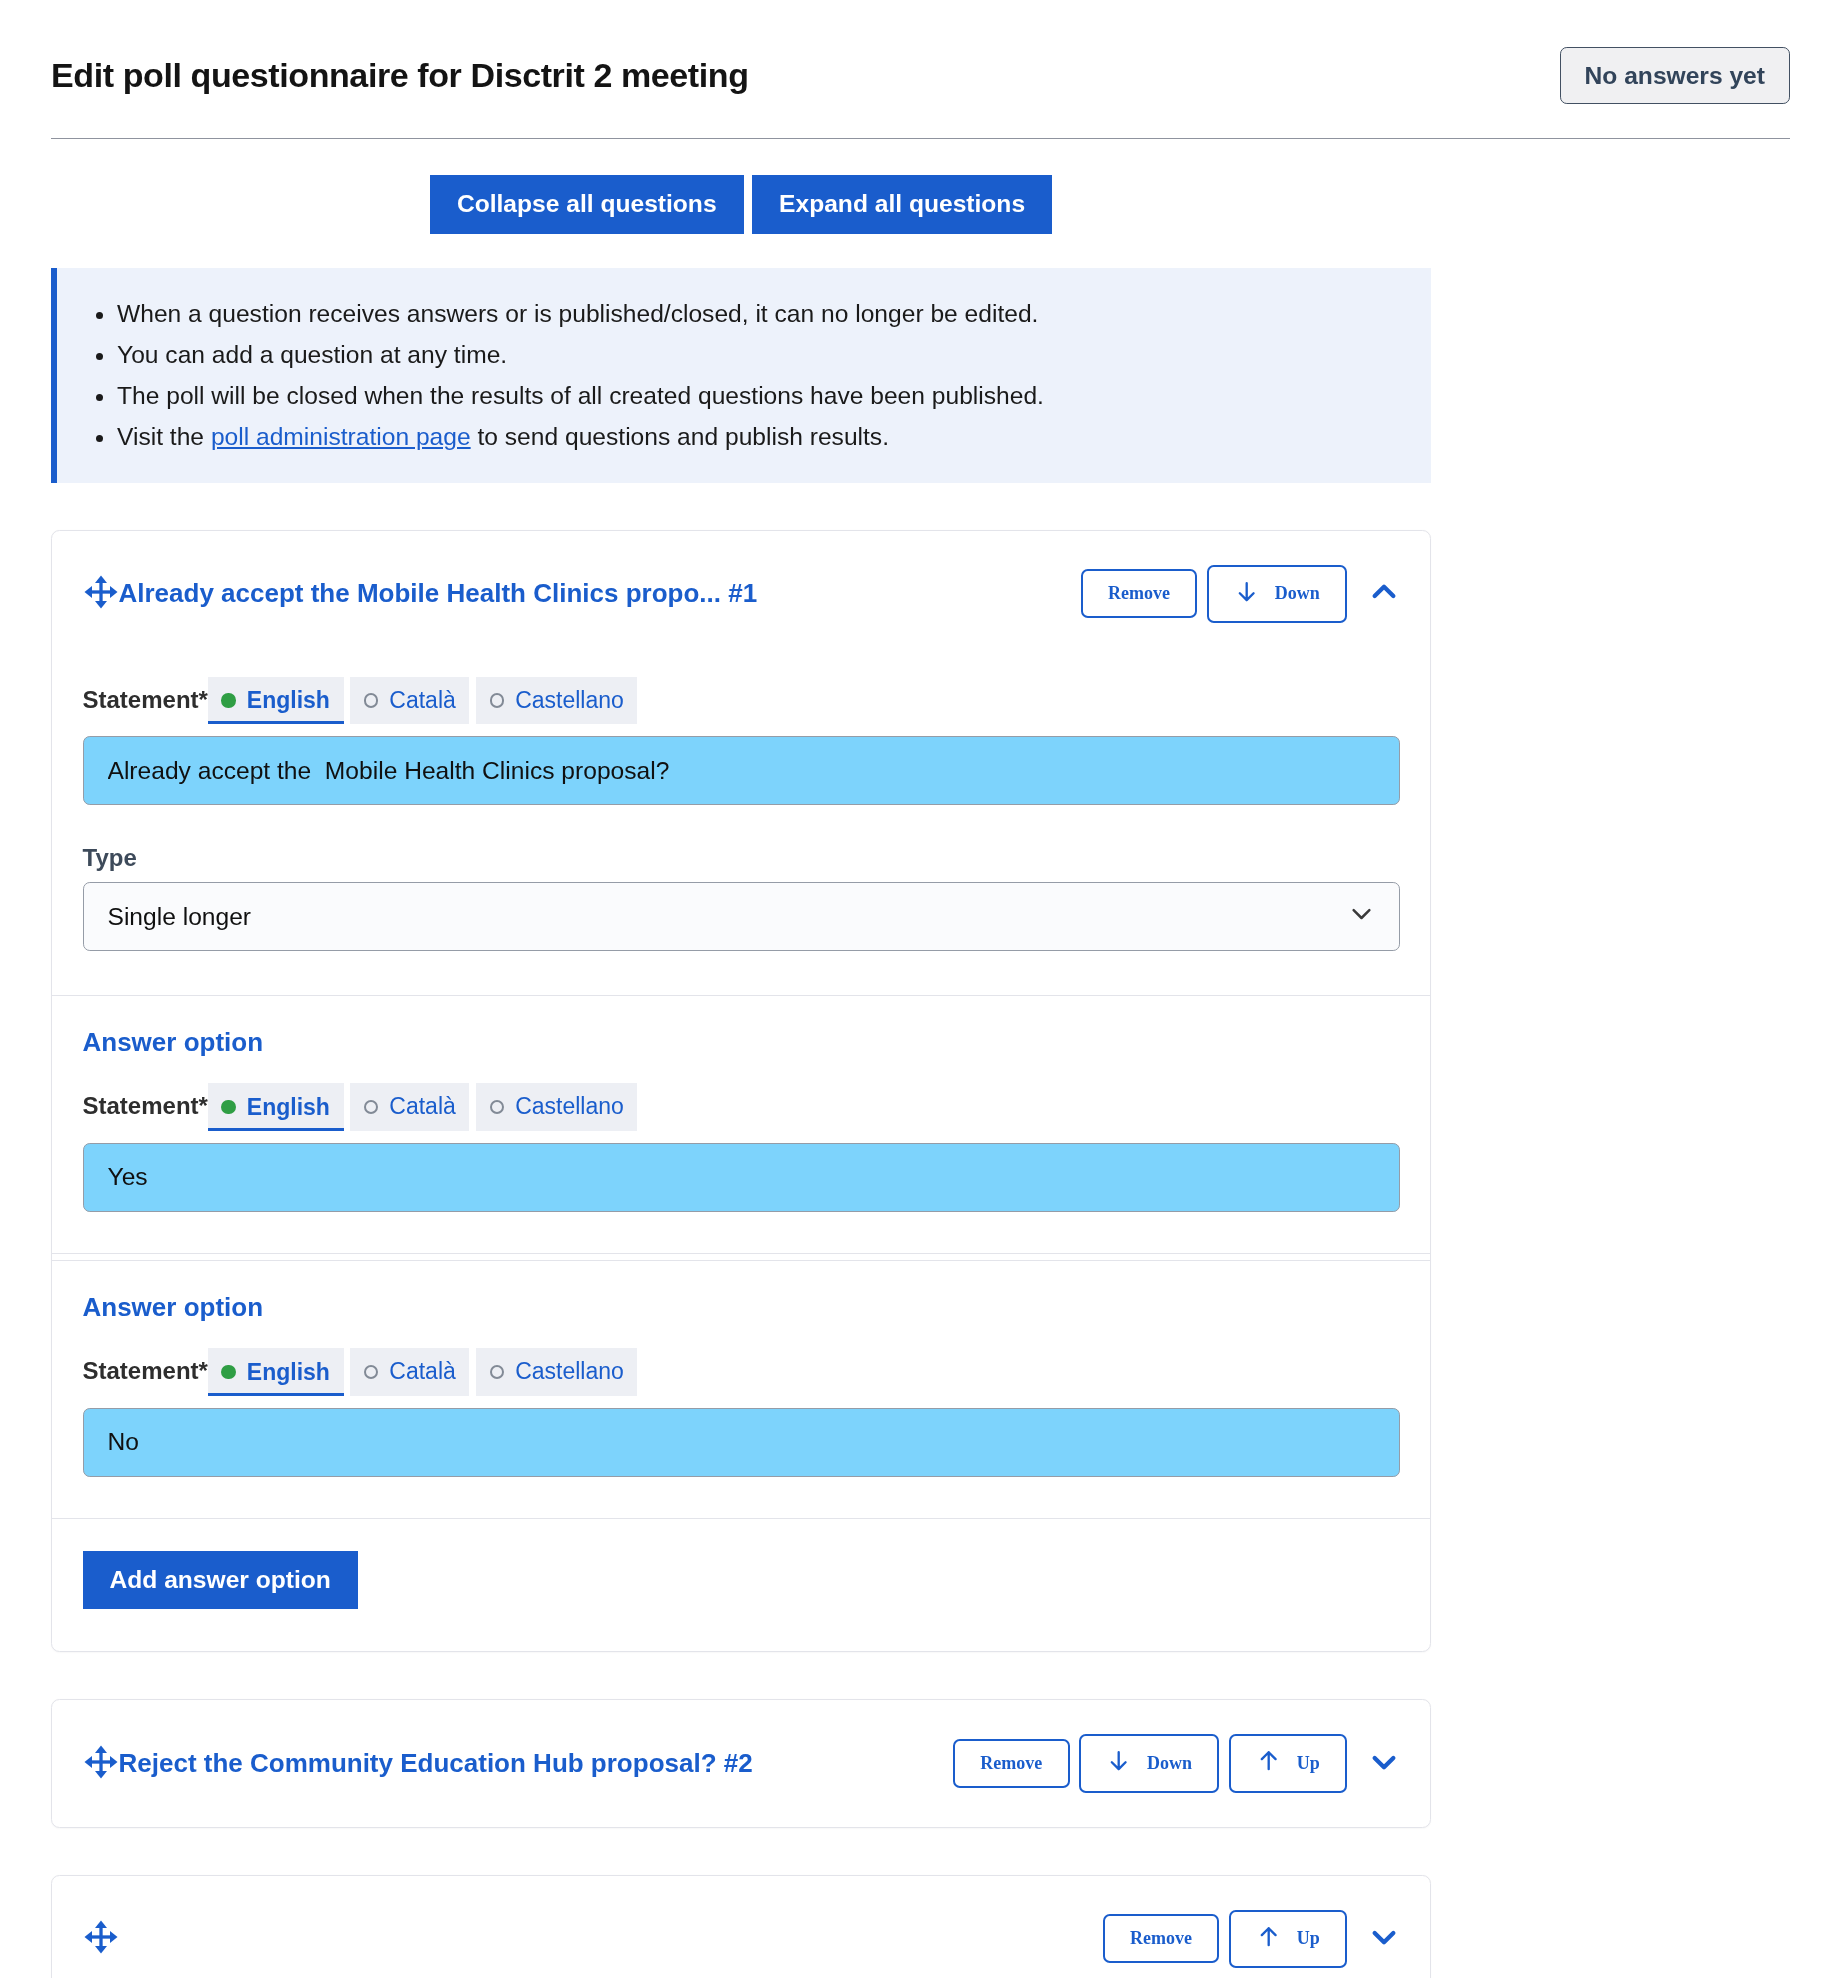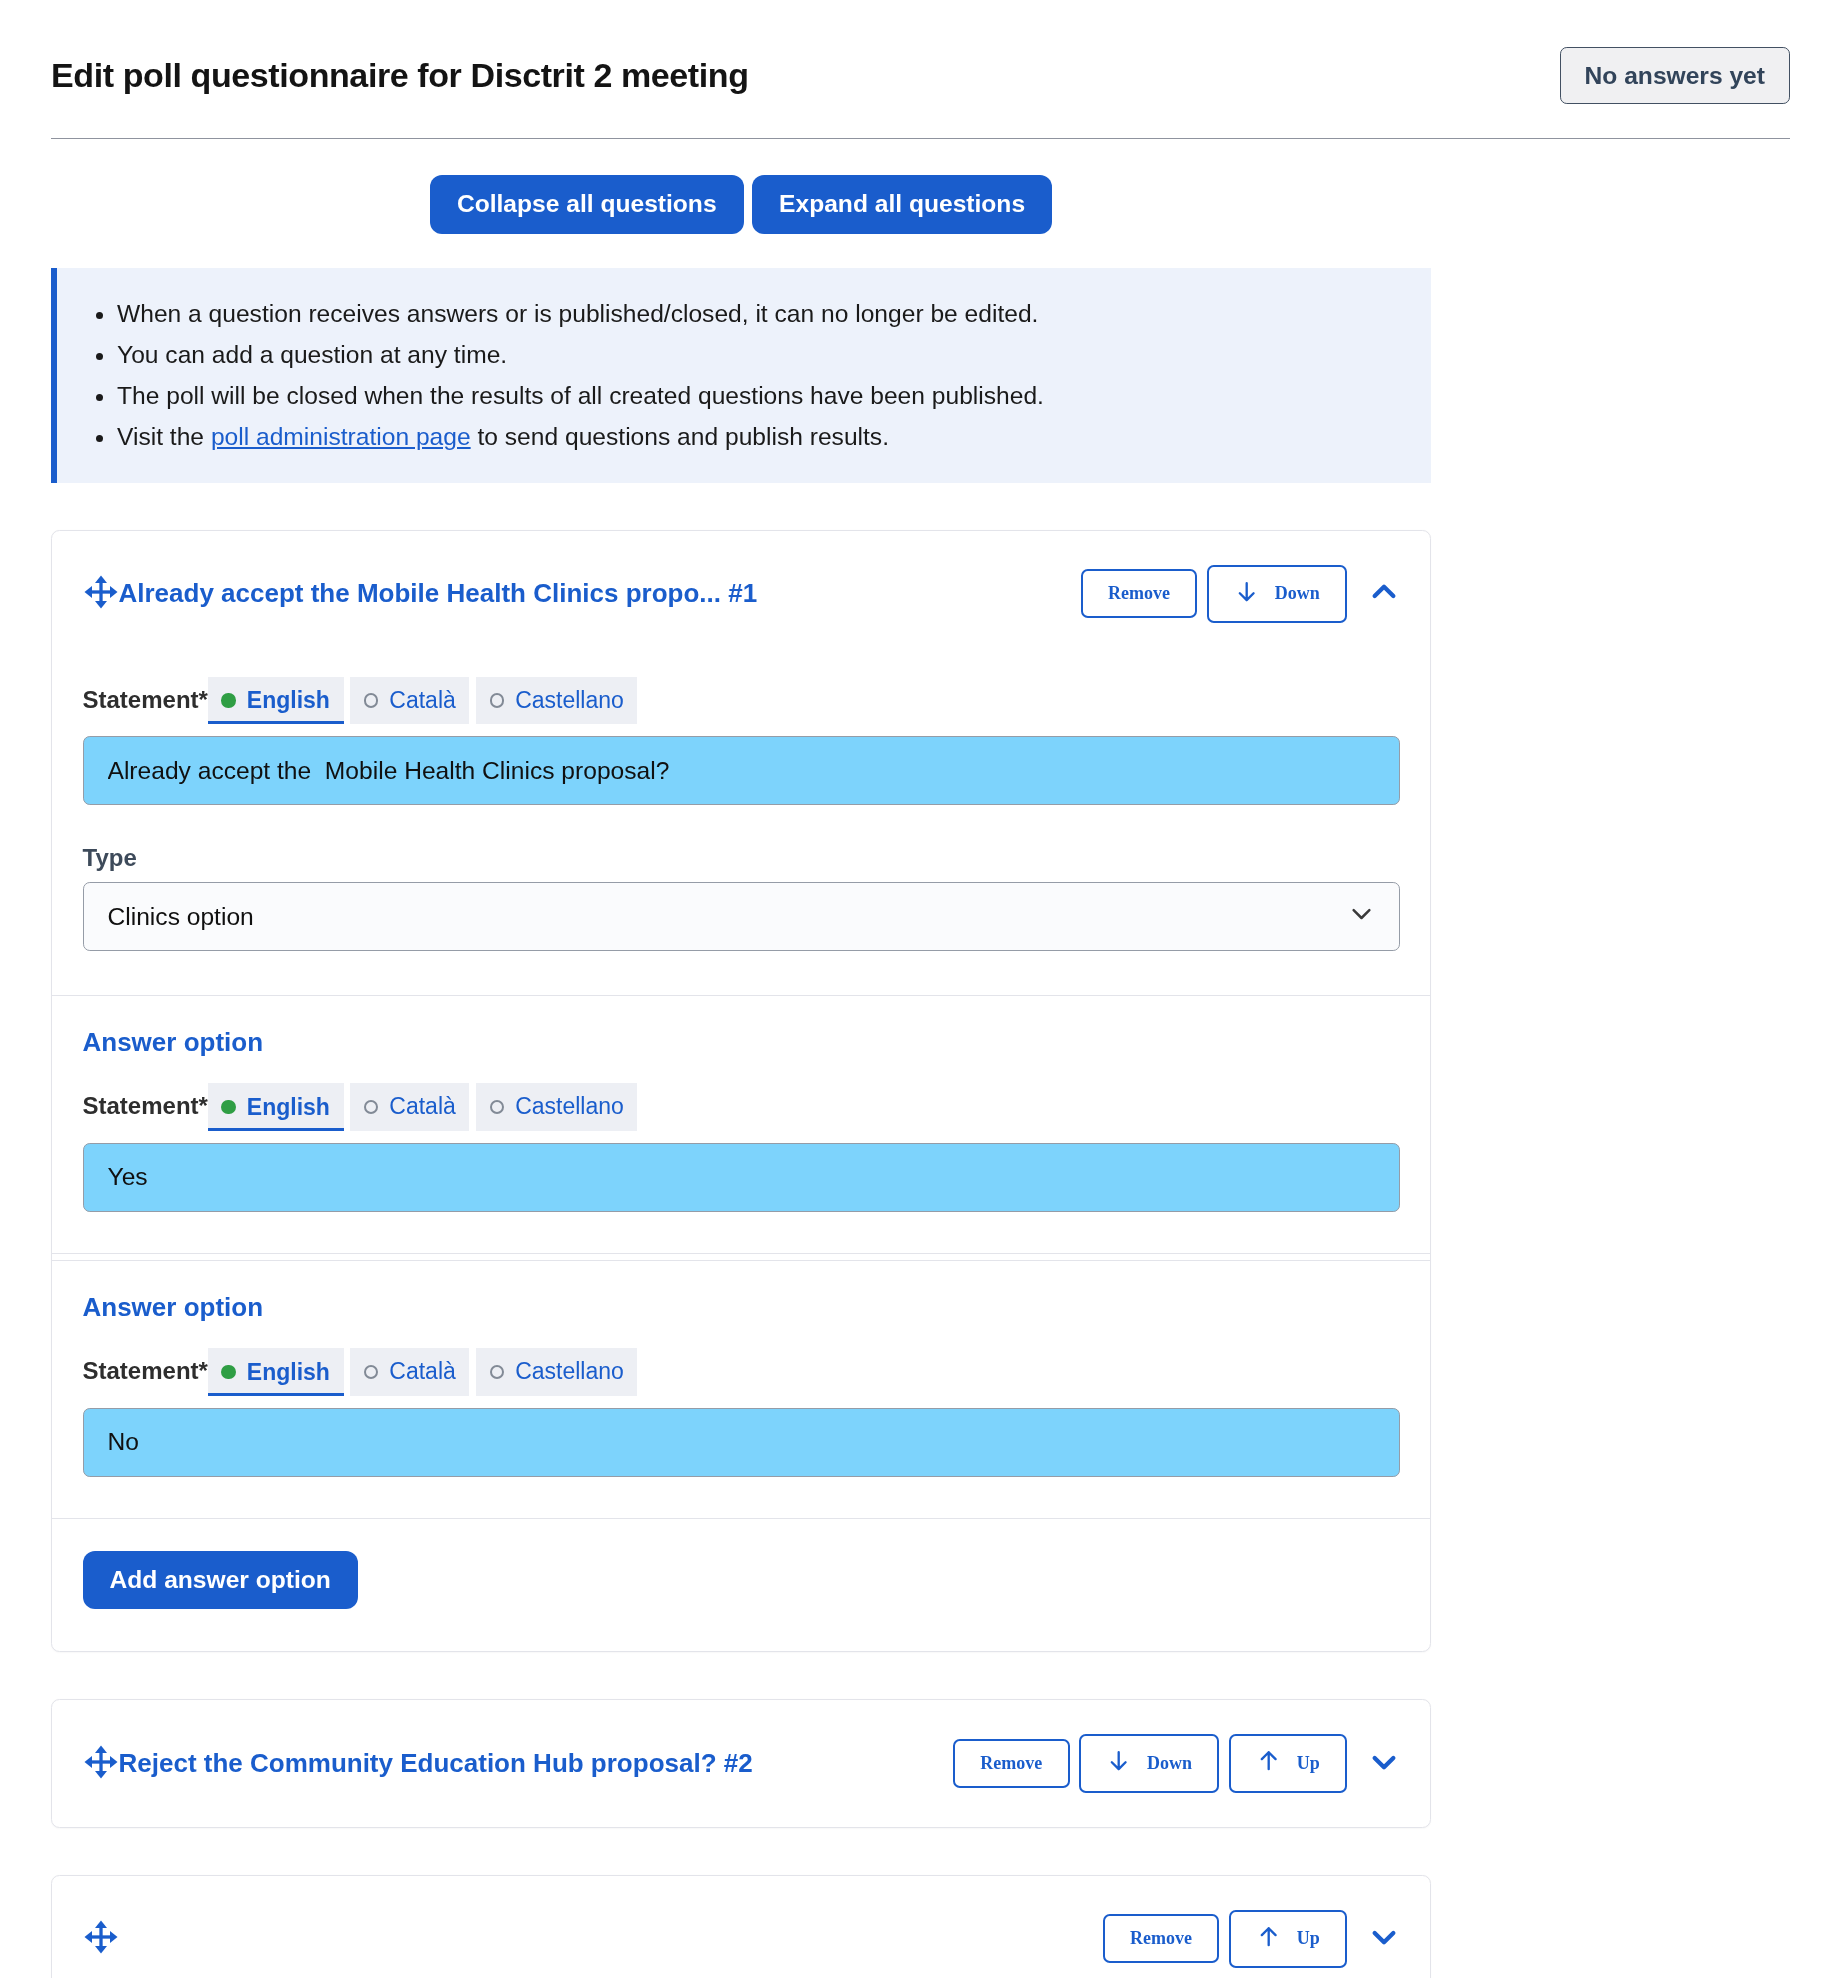--- a/index.html
+++ b/index.html
@@ -27,21 +27,21 @@
   .header-rule{border:none;border-top:1.7px solid #8f939e;margin-top:34px;}
 
   
   .content{width:1380px;}
 
   
   .toolbar{display:flex;justify-content:center;gap:8.5px;margin:36px 0 34px;}
   .btn-primary{
     display:inline-block;background:var(--primary);color:#ffffff;
     font-size:24.6px;font-weight:bold;font-family:"Liberation Sans",sans-serif;
-    border:none;border-radius:12px;padding:15.3px 27px;cursor:pointer;
+    border:none;border-radius:0;padding:15.3px 27px;cursor:pointer;
   }
 
   
   .callout{
     background:#edf2fb;border-left:6.8px solid var(--primary);
     padding:25.4px 34px 25.4px 24px;
   }
   .callout ul{margin:0;padding-left:36px;}
   .callout li{font-size:24.6px;line-height:41px;color:#1a1a1a;}
   .callout a{color:var(--primary);text-decoration:underline;cursor:pointer;}
@@ -182,21 +182,21 @@
               <span class="dot hollow"></span>
               <span>Castellano</span>
             </button>
           </div>
         </div>
         <input class="text-input" type="text" value="Already accept the  Mobile Health Clinics proposal?" style="">
 
         
         <div class="type-label">Type</div>
         <div class="select">
-          <span>Clinics option</span>
+          <span>Single longer</span>
           <span>
             <svg width="27" height="27" viewBox="0 0 24 24" fill="none" stroke="#3a3a3a" stroke-width="2.2" stroke-linecap="round" stroke-linejoin="round">
               <polyline points="5,9 12,16 19,9"></polyline>
             </svg>
           </span>
         </div>
       </div>
 
       <div class="answer-card">
         <div class="answer-heading">Answer option</div>

